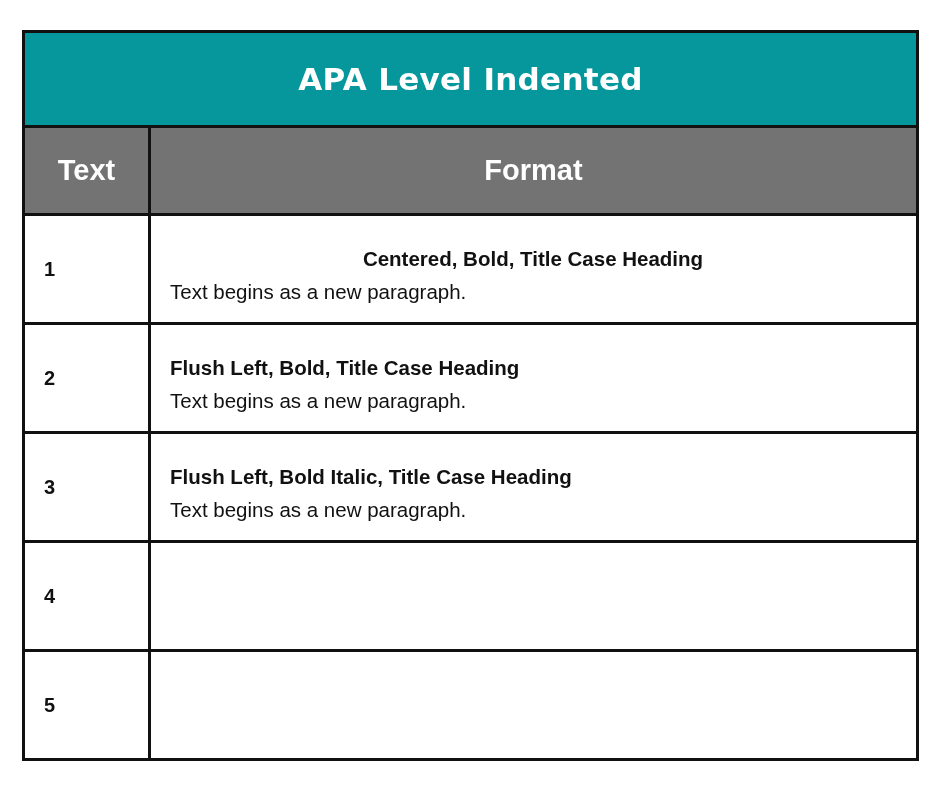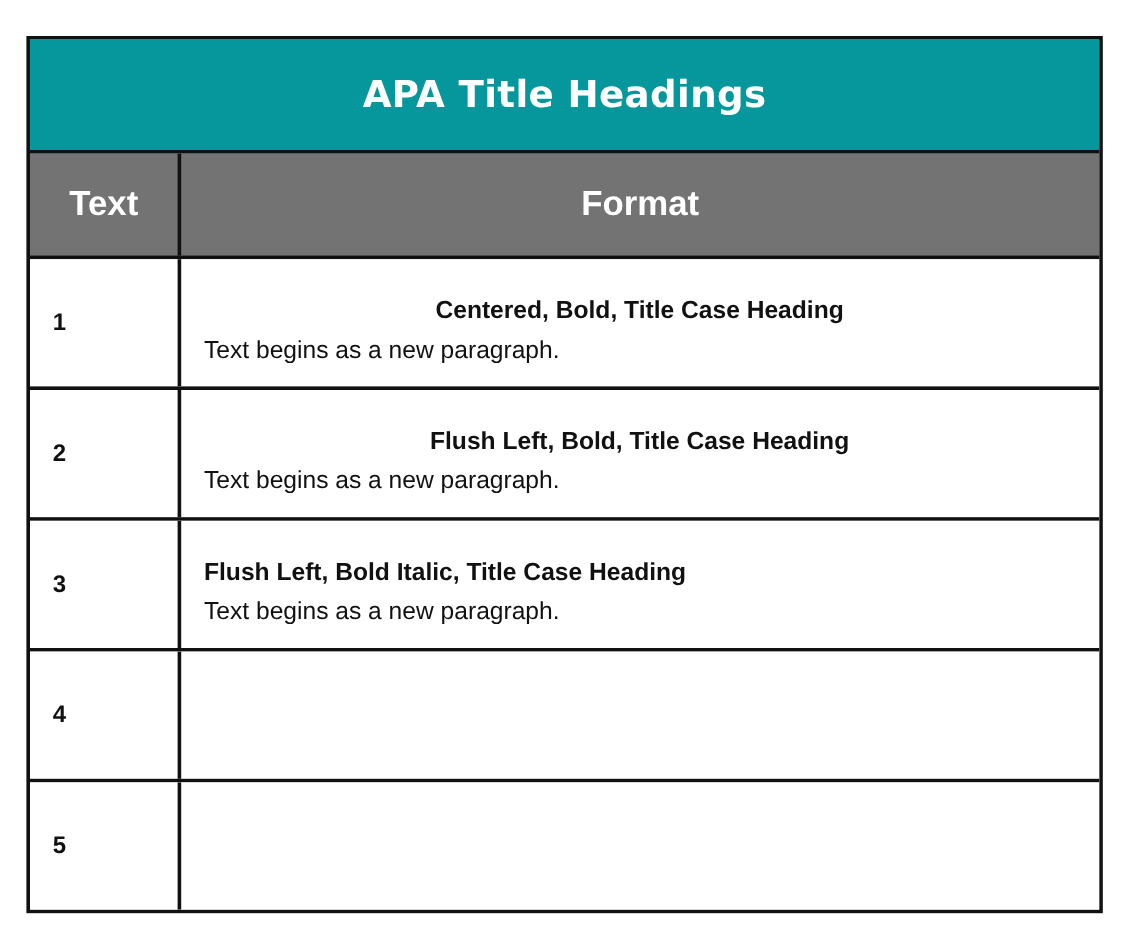--- a/index.html
+++ b/index.html
@@ -15,29 +15,29 @@
   }
   .head-row { display: flex; height: 85px; background: #737373; border-bottom: 3px solid #111; color: #fff; font-weight: bold; font-size: 29px; }
   .col-level { width: 123px; border-right: 3px solid #111; display: flex; align-items: center; justify-content: center; box-sizing: content-box; }
   .col-format { flex: 1; display: flex; align-items: center; justify-content: center; }
   .row { display: flex; height: 106px; border-bottom: 3px solid #111; background: #fff; color: #111; }
   .row:last-child { border-bottom: none; }
   .row .col-level { justify-content: flex-start; padding-left: 0; font-weight: bold; font-size: 20px; }
   .row .col-level span { margin-left: 19px; }
   .row .col-format { justify-content: flex-start; align-items: center; padding: 12px 20px 0 19px; font-size: 20.5px; line-height: 33px; }
   .fmt { width: 100%; }
-  .b { font-weight: bold; text-align: center; }
+  .b { font-weight: bold; }
   .bi { font-weight: bold; }
   .center-line { text-align: center; display: block; }
 </style>
 </head>
 <body>
 
 <div class="table">
-  <div class="title-band">APA Title Headings</div>
+  <div class="title-band">APA Level Indented</div>
   <div class="head-row">
     <div class="col-level">Text</div>
     <div class="col-format">Format</div>
   </div>
 
   <div class="row">
     <div class="col-level">
         <span>1</span>
       </div>
     <div class="col-format">

